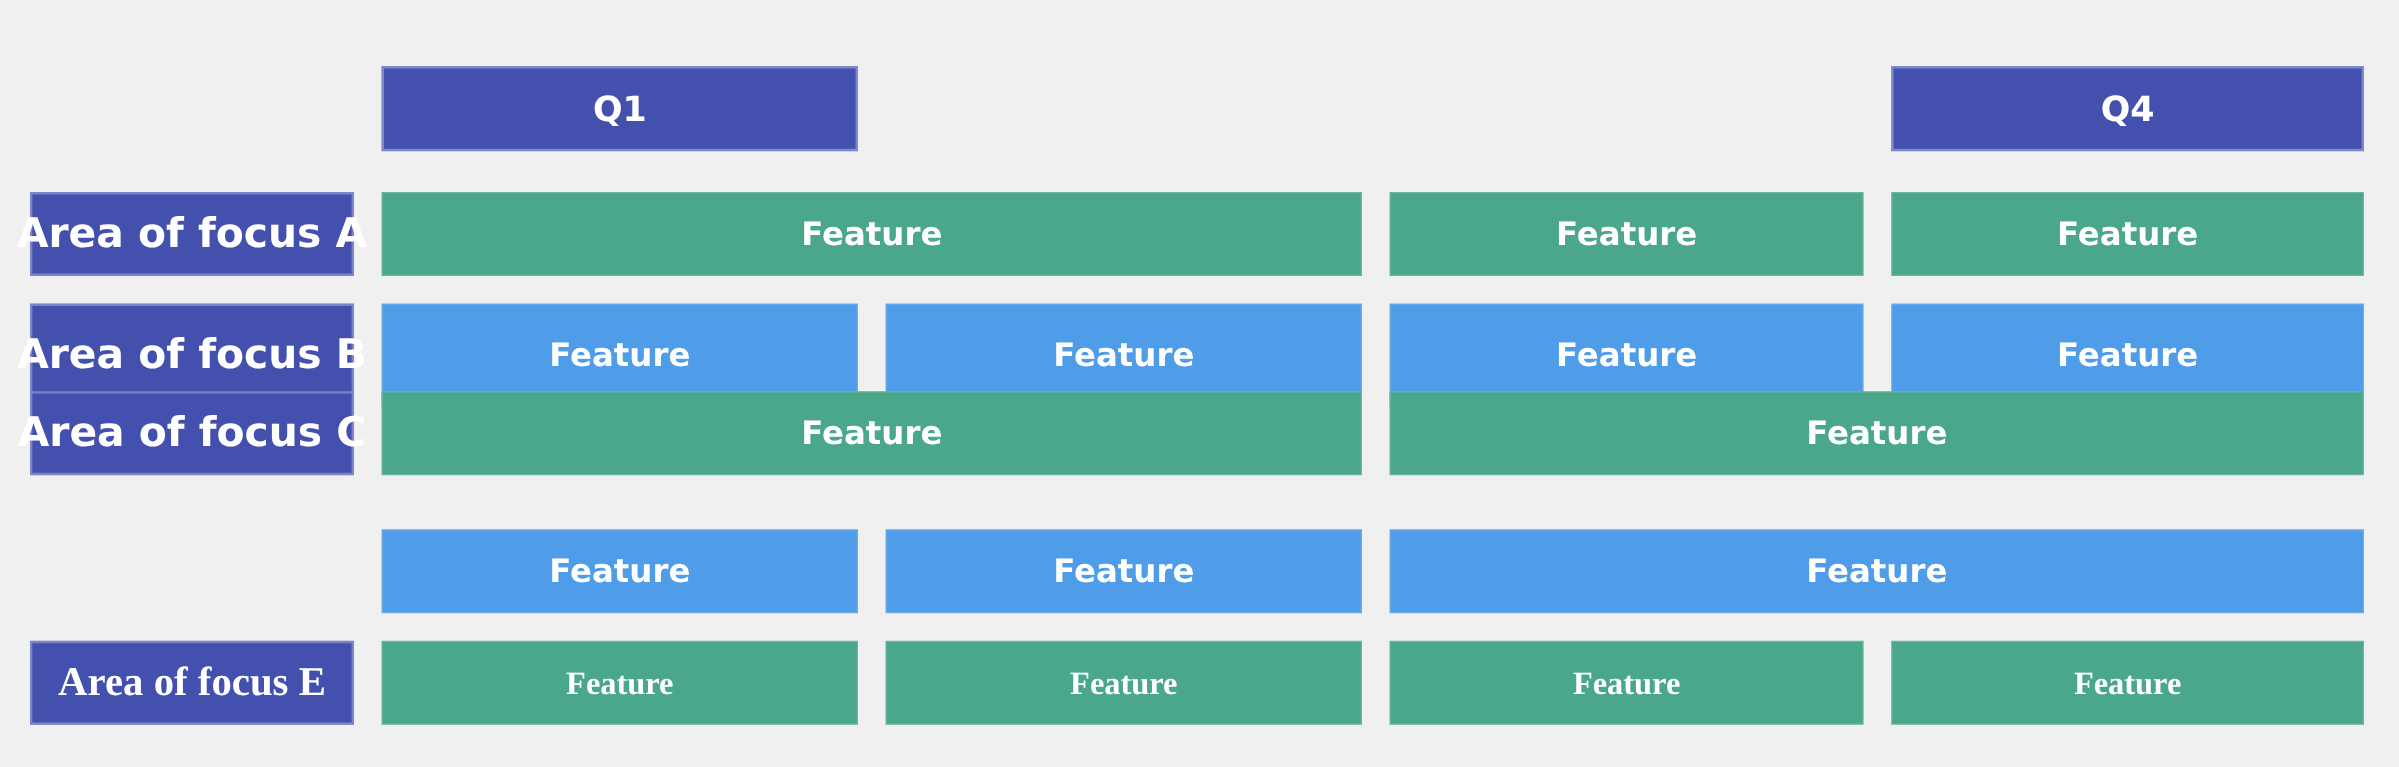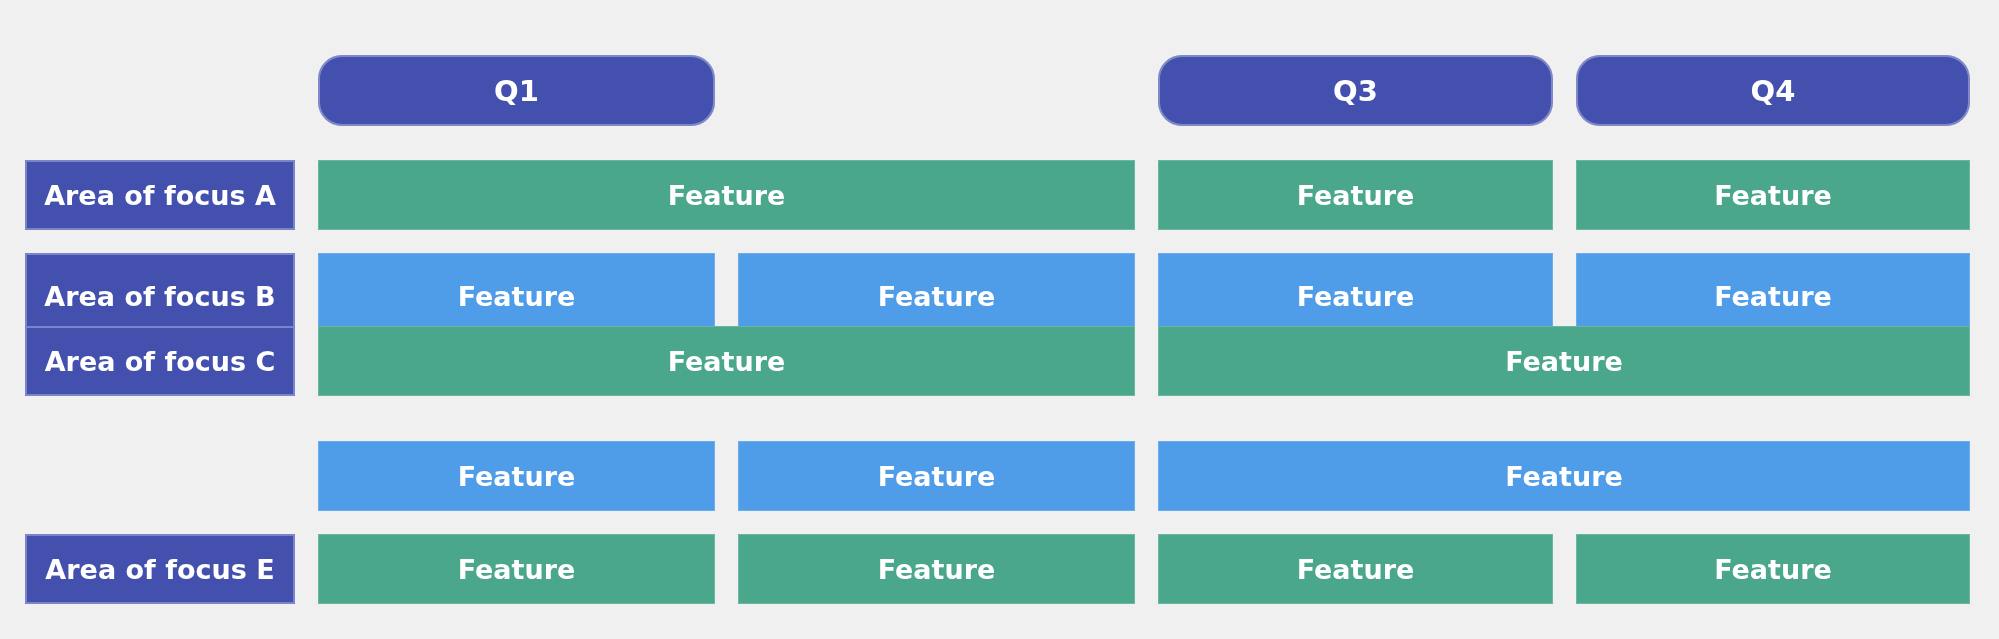--- a/index.html
+++ b/index.html
@@ -30,44 +30,42 @@
     justify-content: center;
     color: #FFFFFF;
     font-weight: 700;
     white-space: nowrap;
   }
   .hdr {
     background: var(--indigo);
     box-shadow: inset 0 0 0 2px rgba(255,255,255,0.32);
     font-size: 29px;
     grid-row: 1;
-    border-radius: 24px;
   }
   .area-label {
     background: var(--indigo);
     box-shadow: inset 0 0 0 2px rgba(255,255,255,0.30);
-    font-size: 27px;
+    font-size: 34px;
     grid-column: 1;
     grid-row: 1;
   }
   .bar {
     font-size: 27px;
     grid-row: 1;
     box-shadow: inset 0 0 0 1px rgba(255,255,255,0.18);
   }
   .bar.green { background: var(--green); }
   .bar.blue  { background: var(--blue); }
 </style>
 </head>
 <body>
 
 <div class="canvas">
   <div class="row header-row">
     <div class="cell hdr" style="grid-column:2">Q1</div>
-    <div class="cell hdr" style="grid-column:4">Q3</div>
     <div class="cell hdr" style="grid-column:5">Q4</div>
   </div>
   <div id="rows">
       <div class="row" style="top: 160px; height: 70px;">
         <div class="cell area-label">Area of focus A</div>
         <div class="cell bar green" style="grid-column: 2 / span 2;">Feature</div>
         <div class="cell bar green" style="grid-column: 4 / span 1;">Feature</div>
         <div class="cell bar green" style="grid-column: 5 / span 1;">Feature</div>
       </div>
       <div class="row" style="top: 253px; height: 86px;">
@@ -80,21 +78,21 @@
       <div class="row" style="top: 326px; height: 70px;">
         <div class="cell area-label">Area of focus C</div>
         <div class="cell bar green" style="grid-column: 2 / span 2;">Feature</div>
         <div class="cell bar green" style="grid-column: 4 / span 2;">Feature</div>
       </div>
       <div class="row" style="top: 441px; height: 70px;">
         <div class="cell bar blue" style="grid-column: 2 / span 1;">Feature</div>
         <div class="cell bar blue" style="grid-column: 3 / span 1;">Feature</div>
         <div class="cell bar blue" style="grid-column: 4 / span 2;">Feature</div>
       </div>
-      <div class="row" style="top: 534px; height: 70px;">
+      <div class="row" style="top: 534px; height: 70px; font-family: Liberation Serif, serif;">
         <div class="cell area-label">Area of focus E</div>
         <div class="cell bar green" style="grid-column: 2 / span 1;">Feature</div>
         <div class="cell bar green" style="grid-column: 3 / span 1;">Feature</div>
         <div class="cell bar green" style="grid-column: 4 / span 1;">Feature</div>
         <div class="cell bar green" style="grid-column: 5 / span 1;">Feature</div>
       </div>
     </div>
 </div>
 
 </body></html>

